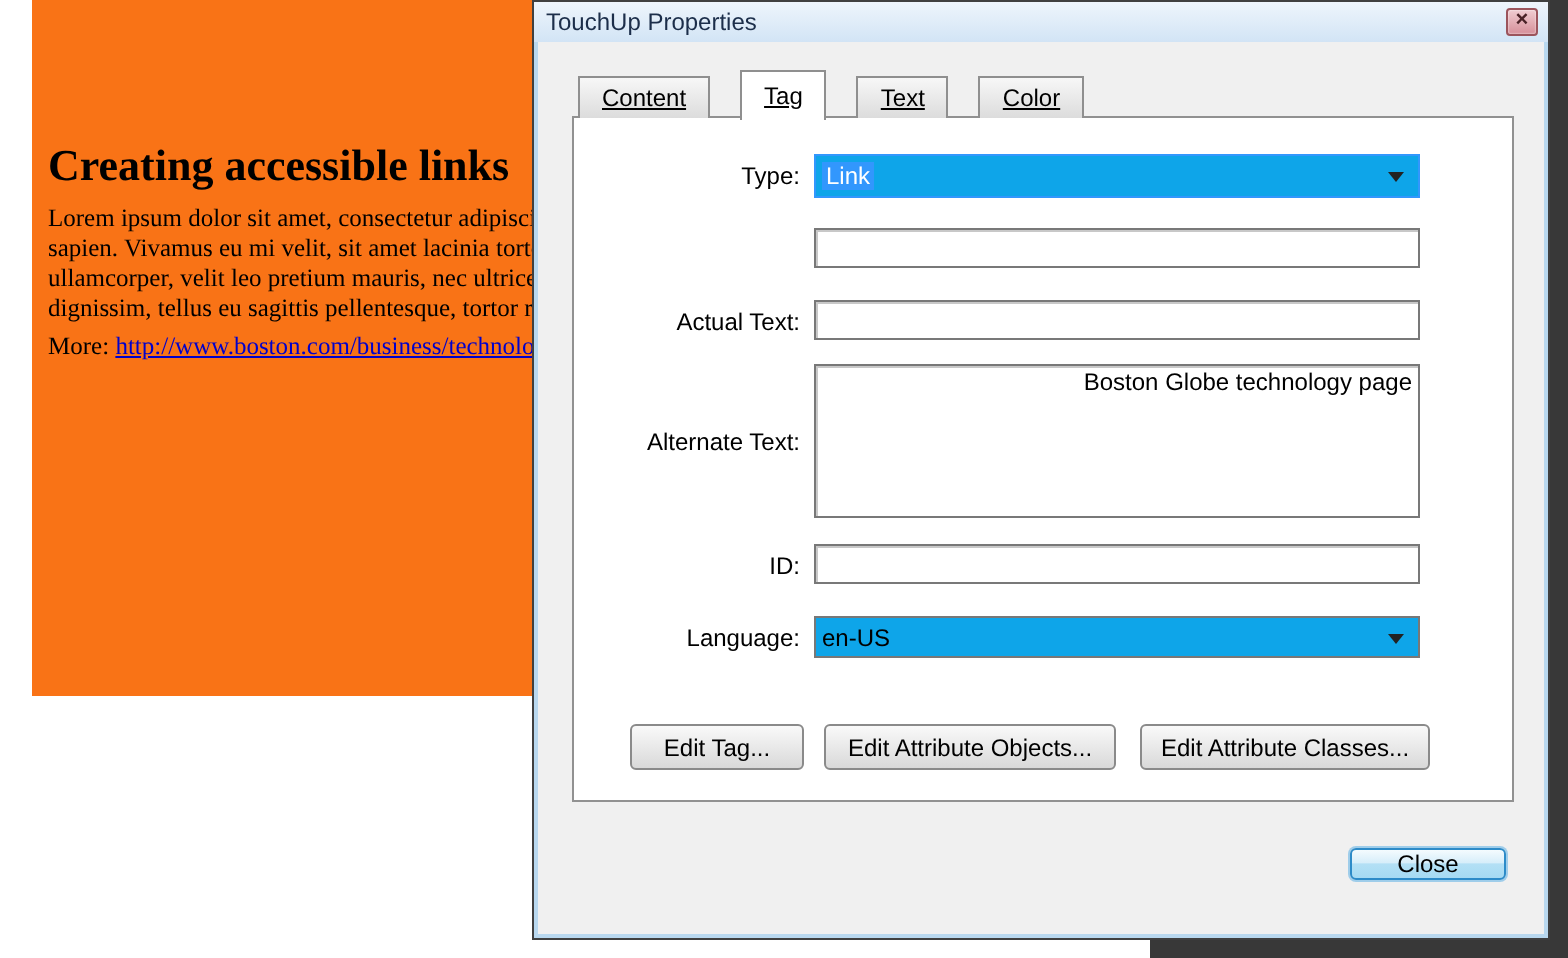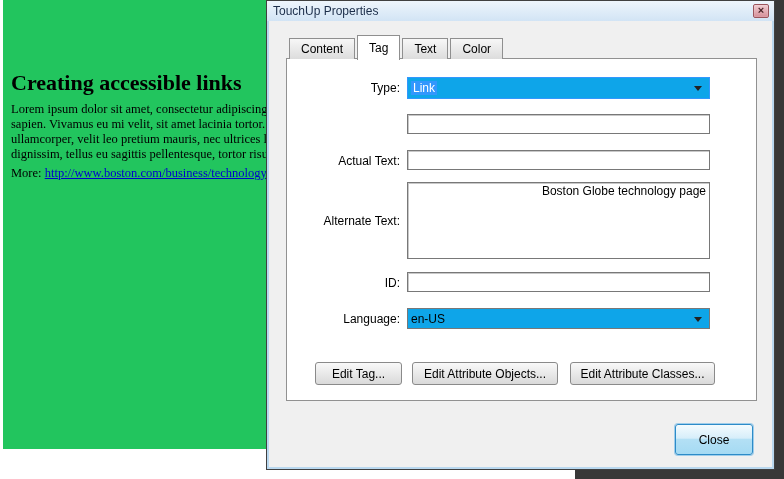--- a/index.html
+++ b/index.html
@@ -3,21 +3,21 @@
 <meta charset="utf-8">
 <style>
   * { margin:0; padding:0; box-sizing:border-box; }
   html,body { width:784px; height:479px; overflow:hidden; }
   body { position:relative; background:#ffffff; font-family:"Liberation Sans", sans-serif; }
 
   
   .app-dark { position:absolute; left:575px; top:0; width:209px; height:479px; background:#383838; }
 
   
-  .doc { position:absolute; left:3px; top:0; width:266px; height:449px; overflow:hidden; background:#22c55e; }
+  .doc { position:absolute; left:16px; top:0; width:266px; height:348px; overflow:hidden; background:#f97316; }
   .doc-heading { position:absolute; left:8px; top:70px; width:266px; white-space:nowrap;
                  font-family:"Liberation Serif", serif; font-weight:bold; font-size:22px; color:#000; }
   .doc-body { position:absolute; left:8px; top:102px; width:300px;
               font-family:"Liberation Serif", serif; font-size:12.5px; line-height:15px; color:#000; }
   .doc-body div { white-space:nowrap; overflow:hidden; }
   .doc-more { position:absolute; left:8px; top:166px; width:300px; white-space:nowrap; overflow:hidden;
               font-family:"Liberation Serif", serif; font-size:12.5px; color:#000; }
   .doc-link { color:#0000cc; text-decoration:underline; cursor:pointer; }
 
   
@@ -27,42 +27,42 @@
               background:linear-gradient(#eef5fc, #d2e4f5); display:flex; align-items:center; }
   .titlebar-text { font-size:12px; color:#1c2e4a; padding-left:6px; }
   .close-btn { position:absolute; right:5px; top:3px; width:16px; height:14px; border-radius:2px;
                border:1px solid #9b545c; background:linear-gradient(#f0ccd1, #d68f99);
                color:#4a2227; font-size:11px; font-weight:bold; line-height:11px; text-align:center;
                cursor:pointer; box-shadow:inset 0 0 1px #fff; }
   .dialog-body { position:absolute; left:2px; right:2px; top:20px; bottom:2px; background:#f0f0f0; }
 
   
   .tabs { position:absolute; left:20px; top:13px; height:25px; display:flex; align-items:flex-end; z-index:3; }
-  .tab { height:21px; padding:0 11px; margin-right:2px; font-size:12px; color:#000;
+  .tab { height:21px; padding:0 11px; margin-right:15px; font-size:12px; color:#000;
          background:linear-gradient(#f7f7f7, #dcdcdc); border:1px solid #8f8f8f; border-bottom:none;
-         display:flex; align-items:center; cursor:pointer; }
+         display:flex; align-items:center; cursor:pointer;text-decoration:underline; }
   .tab.active { height:25px; background:#ffffff; margin-bottom:-1px; z-index:4; position:relative; }
 
   
   .panel { position:absolute; left:17px; top:37px; width:471px; height:343px;
            background:#ffffff; border:1px solid #919191; z-index:1; }
   .flabel { position:absolute; left:0; width:113px; text-align:right; font-size:12px; color:#000; }
   .tbox { position:absolute; left:120px; width:303px; height:20px; background:#fff;
           border:1px solid #787878; box-shadow:inset 1px 1px 0 #c8c8c8; font-size:12px; padding:1px 3px;
           font-family:"Liberation Sans", sans-serif; }
   .combo { position:absolute; left:120px; width:303px; height:22px; background:#0ea5e9;
            border:1px solid #787878; display:flex; align-items:center; padding-left:3px; font-size:12px; cursor:pointer; }
   .combo.focused { border:1px solid #3297fd; }
   .combo .sel { background:#3297fd; color:#fff; padding:0 2px; }
   .combo-arrow { position:absolute; right:7px; top:8px; width:0; height:0;
                  border-left:4px solid transparent; border-right:4px solid transparent; border-top:5px solid #222; }
   textarea.tbox { height:77px; resize:none; overflow:hidden; line-height:14px; }
   .ebtn { position:absolute; height:23px; font-size:12px; color:#000; text-align:center;
           background:linear-gradient(#f9f9f9, #d9d9d9); border:1px solid #8a8a8a; border-radius:3px; cursor:pointer; }
-  .close-main { position:absolute; left:408px; top:423px; width:78px; height:31px; border-radius:3px;
+  .close-main { position:absolute; left:408px; top:423px; width:78px; height:16px; border-radius:3px;
                 border:1px solid #2d8bc8; box-shadow:0 0 0 1px #9fcdea; font-size:12px; color:#000;
                 background:linear-gradient(#f4fbfe 0%, #d7eefa 45%, #b3e0f5 50%, #a5daf3 100%); cursor:pointer; }
 </style>
 </head>
 <body>
 
 <div class="app-dark"></div>
 
 <div class="doc">
   <div class="doc-heading">Creating accessible links</div>

